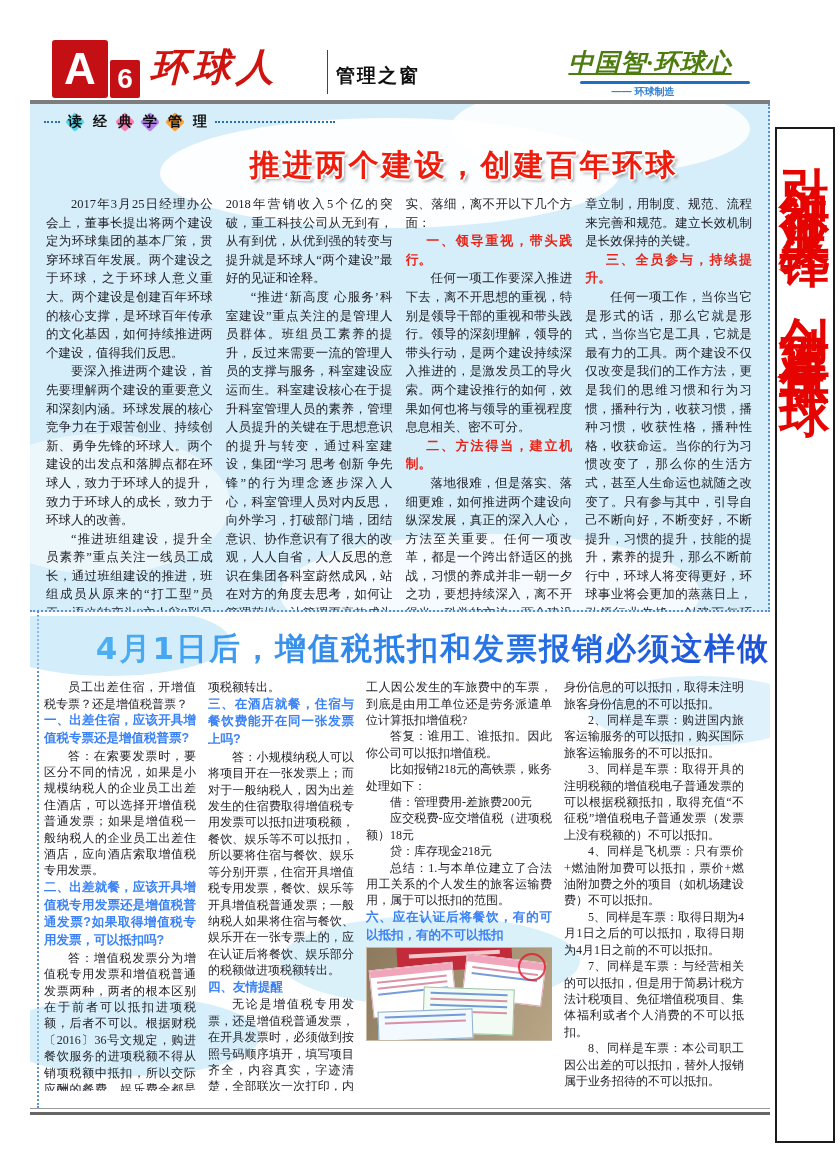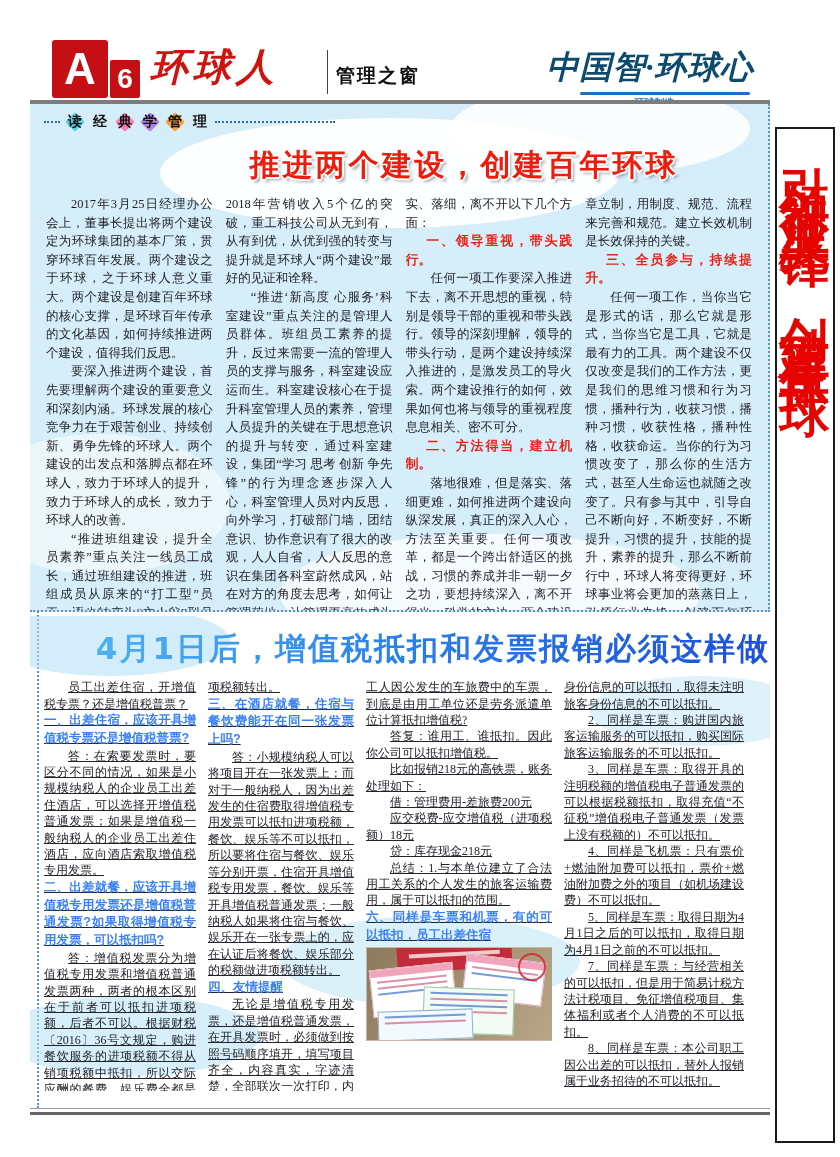--- a/index.html
+++ b/index.html
@@ -11,21 +11,21 @@
   .logo{position:absolute;left:22px;top:2px;display:flex;align-items:flex-start;}
   .logo-a{width:56px;height:58px;background:#c41014;color:#fff;display:flex;align-items:center;justify-content:center;
           font:bold 44px/1 "Liberation Sans",sans-serif;border-radius:3px;}
   .logo-6{width:30px;height:38px;margin-left:2px;margin-top:20px;background:#c41014;color:#fff;display:flex;align-items:center;justify-content:center;
           font:bold 28px/1 "Liberation Sans",sans-serif;border-radius:2px;}
   .masthead{position:absolute;left:120px;top:4px;font-style:italic;font-weight:bold;font-size:38px;
             color:#cf1410;letter-spacing:5px;}
   .sect-div{position:absolute;left:297px;top:12px;width:1px;height:44px;background:#444;}
   .sect{position:absolute;left:306px;top:28px;font:bold 19px/1 "Liberation Serif",serif;color:#101010;letter-spacing:2px;}
   .slogan{position:absolute;right:10px;top:8px;width:220px;text-align:center;}
-  .slogan-main{font-style:italic;font-weight:bold;font-size:32px;color:#0c4a6e;letter-spacing:1px;}
+  .slogan-main{font-style:italic;font-weight:bold;font-size:25px;color:#4d7c0f;letter-spacing:1px;text-decoration:underline;}
   .slogan-ul{height:3px;background:#1c6fc4;border-radius:2px;margin:2px 10px 2px 40px;}
   .slogan-sub{font:bold 10px/1.2 "Liberation Sans",sans-serif;color:#2f7fd0;padding-right:14px;}
   .hdr-rule{position:absolute;left:30px;top:100px;width:740px;height:4px;background:#7d7d7d;}
 
   
   .left-dotted{position:absolute;left:37px;top:108px;height:1000px;border-left:2px dotted #5b8fd6;}
 
   
   .article1{position:absolute;left:30px;top:104px;width:740px;height:508px;background:#d6eef9;
             border-bottom:2px dotted #5b8fd6;border-right:2px dotted #5b8fd6;box-sizing:border-box;overflow:hidden;}
@@ -58,21 +58,21 @@
   .w2{left:250px;top:300px;width:300px;height:90px;background:rgba(176,223,245,.45);}
   .w3{left:560px;top:60px;width:220px;height:70px;background:rgba(176,223,245,.4);}
   .w4{left:-30px;top:380px;width:260px;height:80px;background:rgba(176,223,245,.5);}
   .a2-title{position:relative;margin-top:14px;text-align:right;
             font:bold 31px/1.2 "DejaVu Sans",sans-serif;letter-spacing:2px;color:#2470e8;}
   @supports ((-webkit-background-clip:text) or (background-clip:text)){
     .a2-title{background:linear-gradient(100deg,#55bcf5 0%,#2a80ea 50%,#1c4fd8 100%);
               -webkit-background-clip:text;background-clip:text;color:transparent;}
   }
   .a2-cols{position:relative;margin:12px 8px 0 14px;display:flex;gap:12px;height:412px;overflow:hidden;}
-  .a2-cols .text-column{font-size:12px;line-height:16.4px;text-decoration:underline;}
+  .a2-cols .text-column{font-size:12px;line-height:16.4px;}
   .col-w1{flex:0 0 152px;}
   .col-w2{flex:0 0 146px;}
   .col-w3{flex:0 0 186px;}
   .col-w4{flex:0 0 180px;}
 
   
   .photo{position:relative;width:100%;height:92px;margin:3px 0;background:linear-gradient(120deg,#8d7a5e,#b8a687);
          overflow:hidden;border:1px solid #c9b9a2;}
   .ph-strip{position:absolute;left:16%;top:-4px;width:62%;height:26px;background:#c42b3a;transform:rotate(-3deg);}
   .ph-strip i{display:block;height:4px;margin:8px 12px 0 12px;background:rgba(255,255,255,.75);}
@@ -196,21 +196,21 @@
           <p class="it-p">无论是增值税专用发票，还是增值税普通发票，在开具发票时，必须做到按照号码顺序填开，填写项目齐全，内容真实，字迹清楚，全部联次一次打印，内容完全一致，并在发票联和抵扣联加盖发票专用章。</p>
         </div>
       <div class="text-column col-w3">
           <p class="it-c">工人因公发生的车旅费中的车票，到底是由用工单位还是劳务派遣单位计算抵扣增值税?</p>
           <p class="it-p">答复：谁用工、谁抵扣。因此你公司可以抵扣增值税。</p>
           <p class="it-p">比如报销218元的高铁票，账务处理如下：</p>
           <p class="it-p">借：管理费用-差旅费200元</p>
           <p class="it-p">应交税费-应交增值税（进项税额）18元</p>
           <p class="it-p">贷：库存现金218元</p>
           <p class="it-p">总结：1.与本单位建立了合法用工关系的个人发生的旅客运输费用，属于可以抵扣的范围。</p>
-          <p class="it-hb">六、同样是车票和机票，有的可以抵扣，员工出差住宿</p>
+          <p class="it-hb">六、应在认证后将餐饮，有的可以抵扣，有的不可以抵扣</p>
   <div class="photo">
     <div class="ph-strip">
               <i></i>
             </div>
     <div class="tk tk1">
               <div class="tk-hd"></div>
               <i></i>
               <i></i>
               <i class="blue"></i>
             </div>

